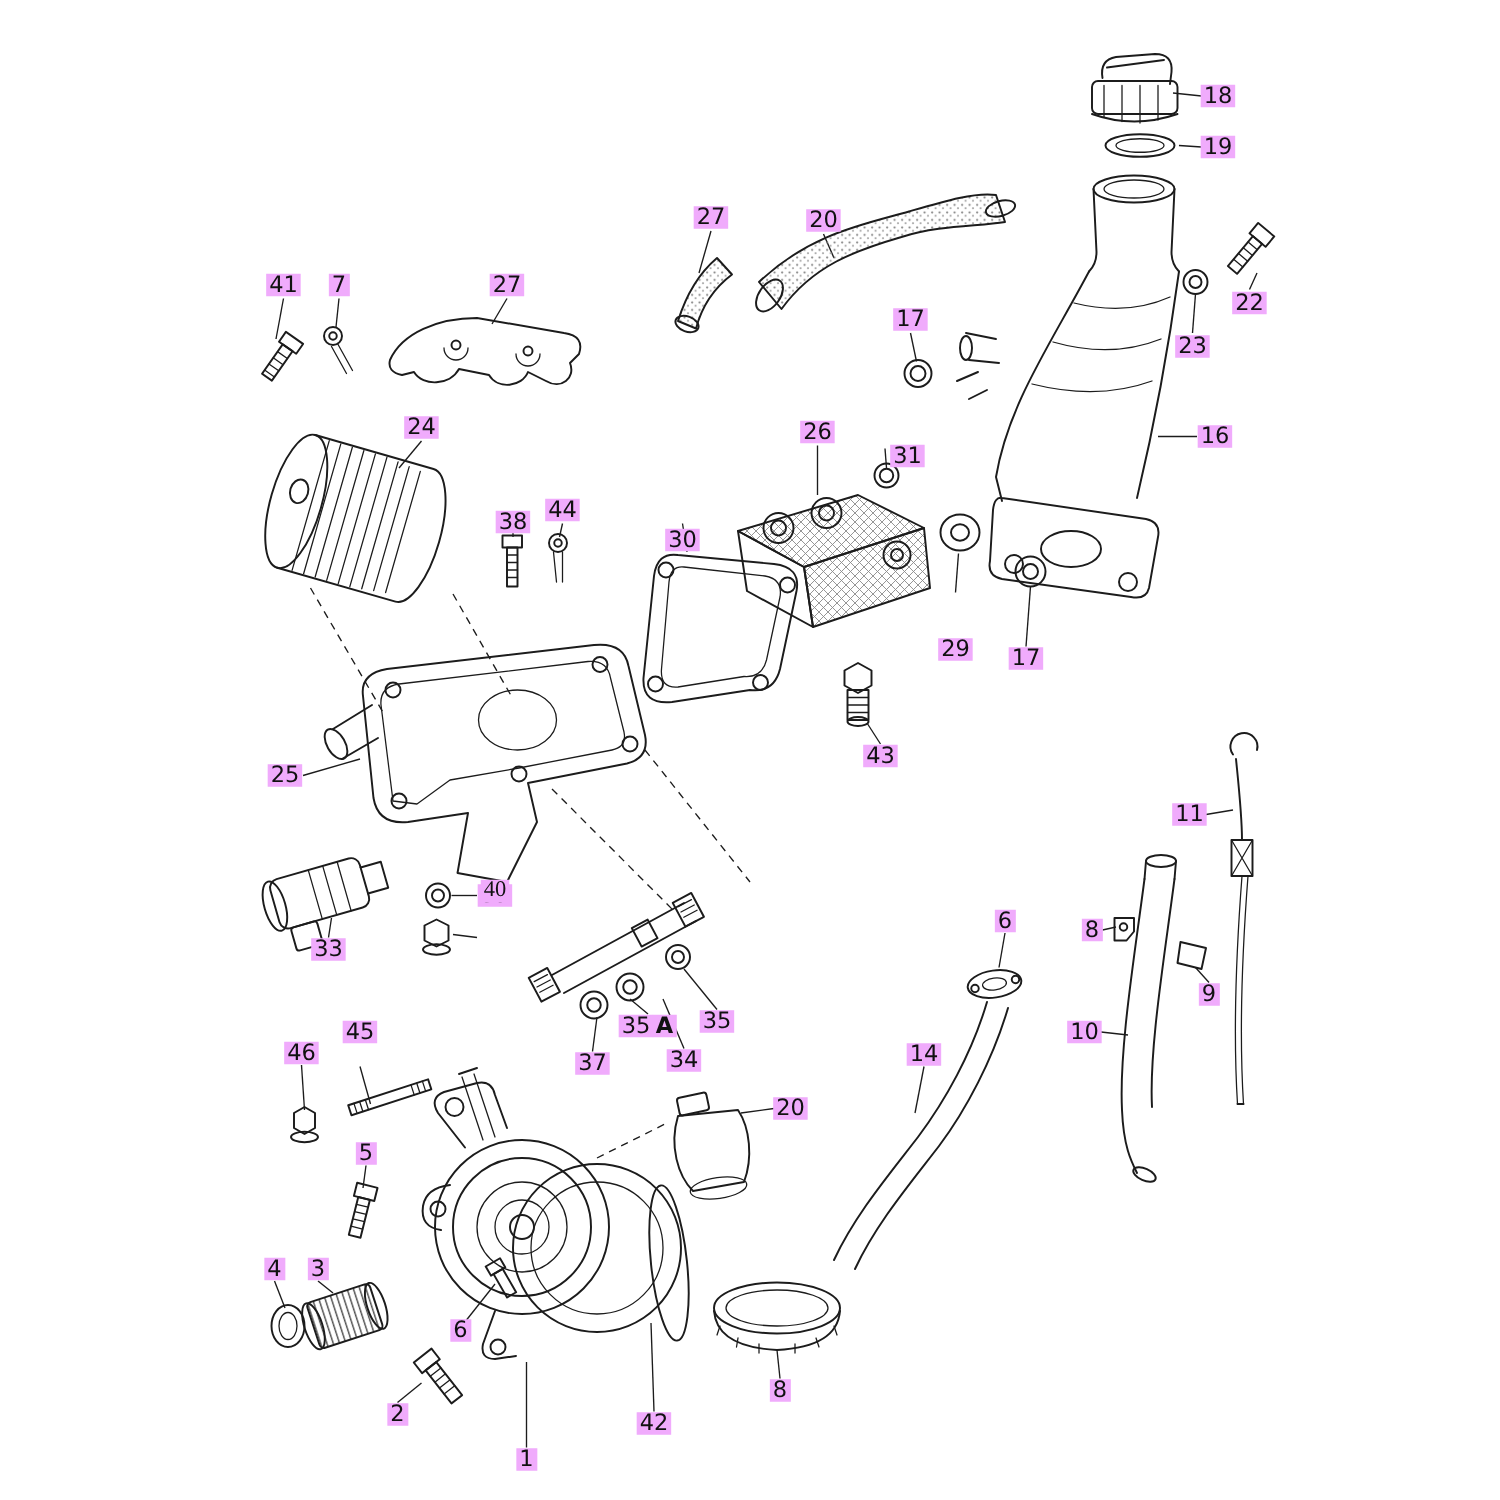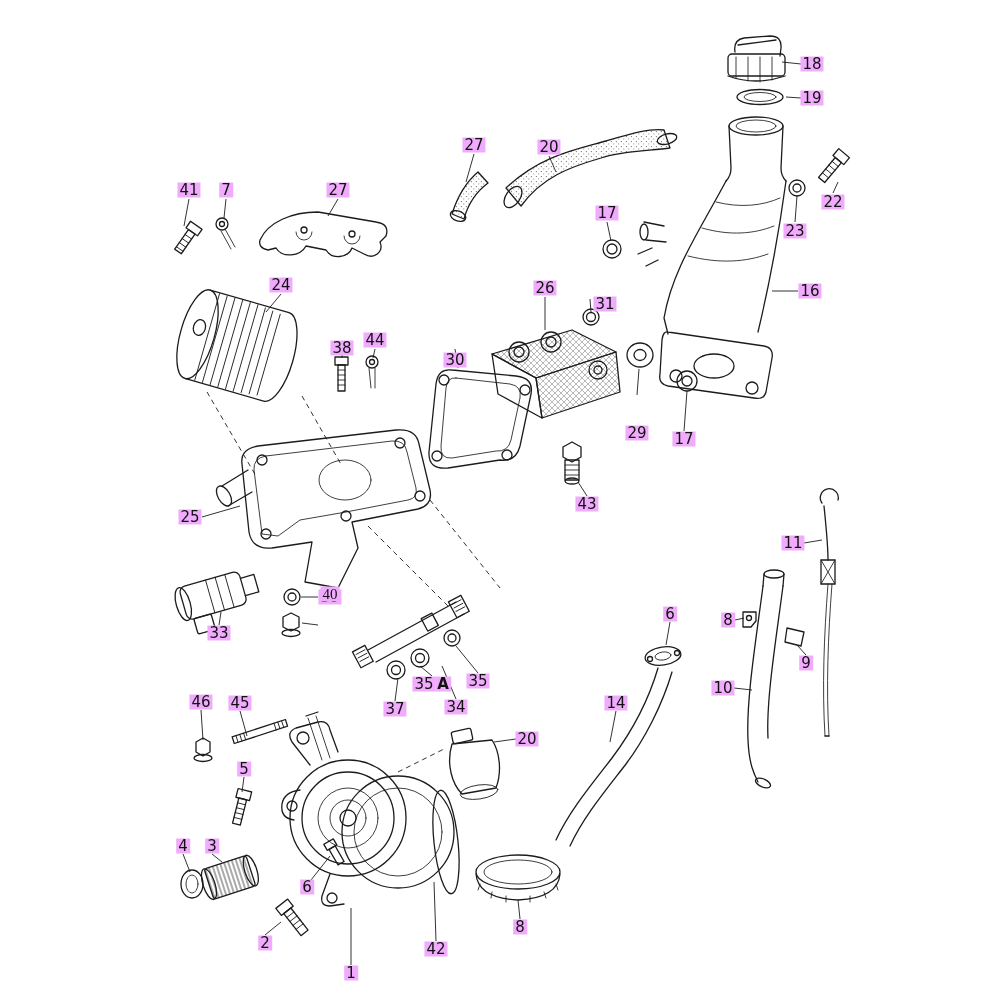--- a/index.html
+++ b/index.html
@@ -409,21 +409,21 @@
       <div class="callout" style="left: 728px; top: 620px;">8</div>
       <div class="callout" style="left: 806px; top: 663px;">9</div>
       <div class="callout" style="left: 723px; top: 688px;">10</div>
       <div class="callout" style="left: 424px; top: 684px;">35</div>
       <div class="callout bold" style="left: 443px; top: 684px;">A</div>
       <div class="callout" style="left: 478px; top: 681px;">35</div>
       <div class="callout" style="left: 395px; top: 709px;">37</div>
       <div class="callout" style="left: 456px; top: 707px;">34</div>
       <div class="callout" style="left: 616px; top: 703px;">14</div>
       <div class="callout" style="left: 201px; top: 702px;">46</div>
-      <div class="callout" style="left: 240px; top: 703px; text-align: center;">45</div>
+      <div class="callout" style="left: 240px; top: 688px; text-align: center;">45</div>
       <div class="callout" style="left: 527px; top: 739px;">20</div>
       <div class="callout" style="left: 244px; top: 769px;">5</div>
       <div class="callout" style="left: 183px; top: 846px;">4</div>
       <div class="callout" style="left: 212px; top: 846px;">3</div>
       <div class="callout" style="left: 307px; top: 887px;">6</div>
       <div class="callout" style="left: 265px; top: 943px;">2</div>
       <div class="callout" style="left: 520px; top: 927px;">8</div>
       <div class="callout" style="left: 436px; top: 949px;">42</div>
       <div class="callout" style="left: 351px; top: 973px;">1</div>
     </div>

